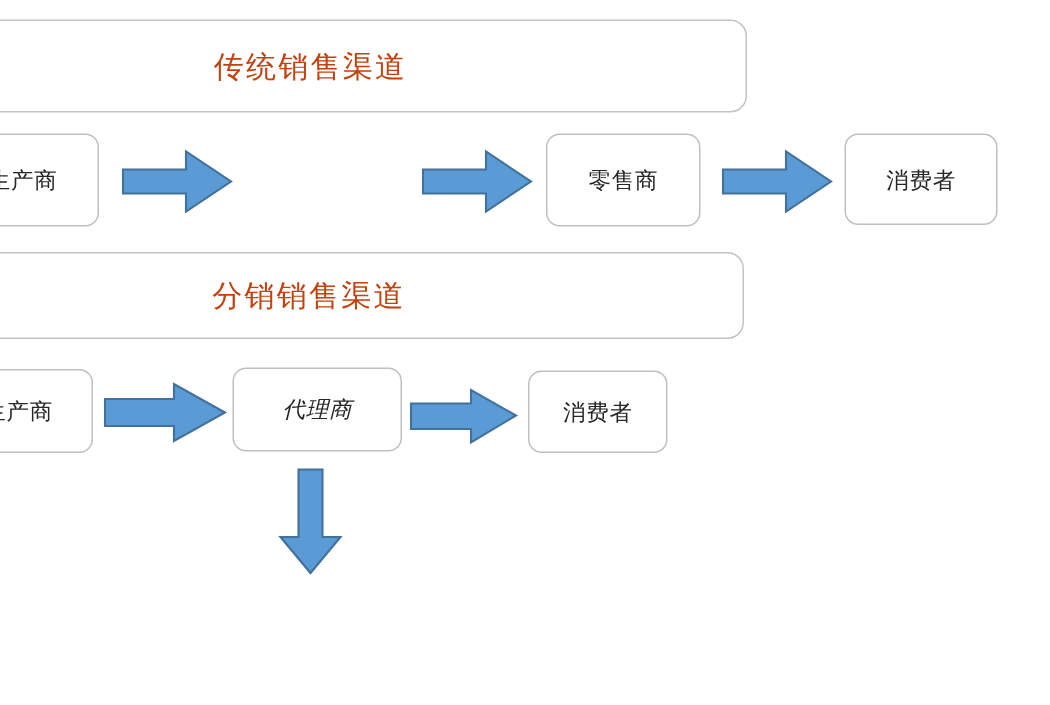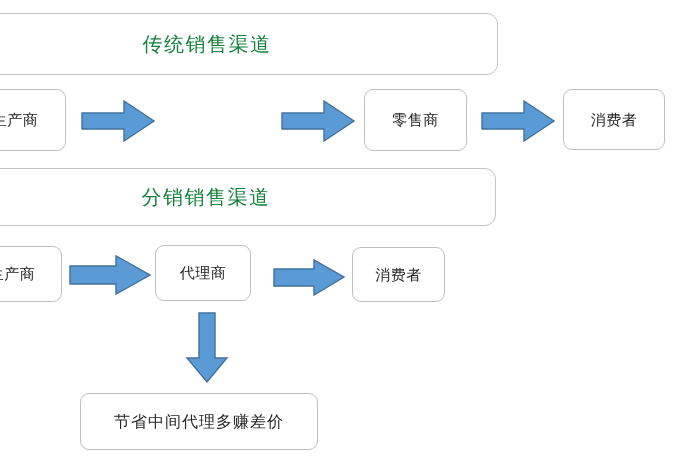--- a/index.html
+++ b/index.html
@@ -42,21 +42,21 @@
     background: #ffffff;
     border: 1px solid #c4c4c4;
     border-radius: 11px;
     display: flex;
     align-items: center;
     justify-content: center;
   }
   .banner .blabel {
     font-size: 20px;
     letter-spacing: 1.5px;
-    color: #15803d;
+    color: #c2410c;
     
     position: relative;
     left: -22px;
   }
   .arrow {
     position: absolute;
   }
   .arrow svg {
     display: block;
     width: 100%;
@@ -116,37 +116,34 @@
   <div class="node" style="left:-38px; top:246px; width:100px; height:56px;">
     <span class="nlabel">生产商</span>
   </div>
 
   <div class="arrow" style="left:68px; top:254px; width:84px; height:42px;">
     <svg viewBox="0 0 84 42" preserveAspectRatio="none">
       <polygon points="2,12 48,12 48,2 82,21 48,40 48,30 2,30" fill="#5b9bd5" stroke="#41719c" stroke-width="1.4" stroke-linejoin="miter"></polygon>
     </svg>
   </div>
 
-  <div class="node" style="left:155px; top:245px; width:96px; height:56px;">
+  <div class="node" style="left:155px; top:245px; width:113px; height:56px;font-style:italic;">
     <span class="nlabel">代理商</span>
   </div>
 
   <div class="arrow" style="left:272px; top:258px; width:74px; height:39px;">
     <svg viewBox="0 0 74 39" preserveAspectRatio="none">
       <polygon points="2,11 42,11 42,2 72,19 42,37 42,28 2,28" fill="#5b9bd5" stroke="#41719c" stroke-width="1.4" stroke-linejoin="miter"></polygon>
     </svg>
   </div>
 
   <div class="node" style="left:352px; top:247px; width:93px; height:55px;">
     <span class="nlabel">消费者</span>
   </div>
 
   <div class="arrow" style="left:184px; top:312px; width:46px; height:72px;">
     <svg viewBox="0 0 46 72" preserveAspectRatio="none">
       <polygon points="15,1 31,1 31,46 43,46 23,70 3,46 15,46" fill="#5b9bd5" stroke="#41719c" stroke-width="1.4" stroke-linejoin="miter"></polygon>
     </svg>
   </div>
 
-  <div class="node" style="left:80px; top:393px; width:238px; height:57px;">
-    <span class="result-label">节省中间代理多赚差价</span>
-  </div>
 
 </div>
 
 </body></html>

